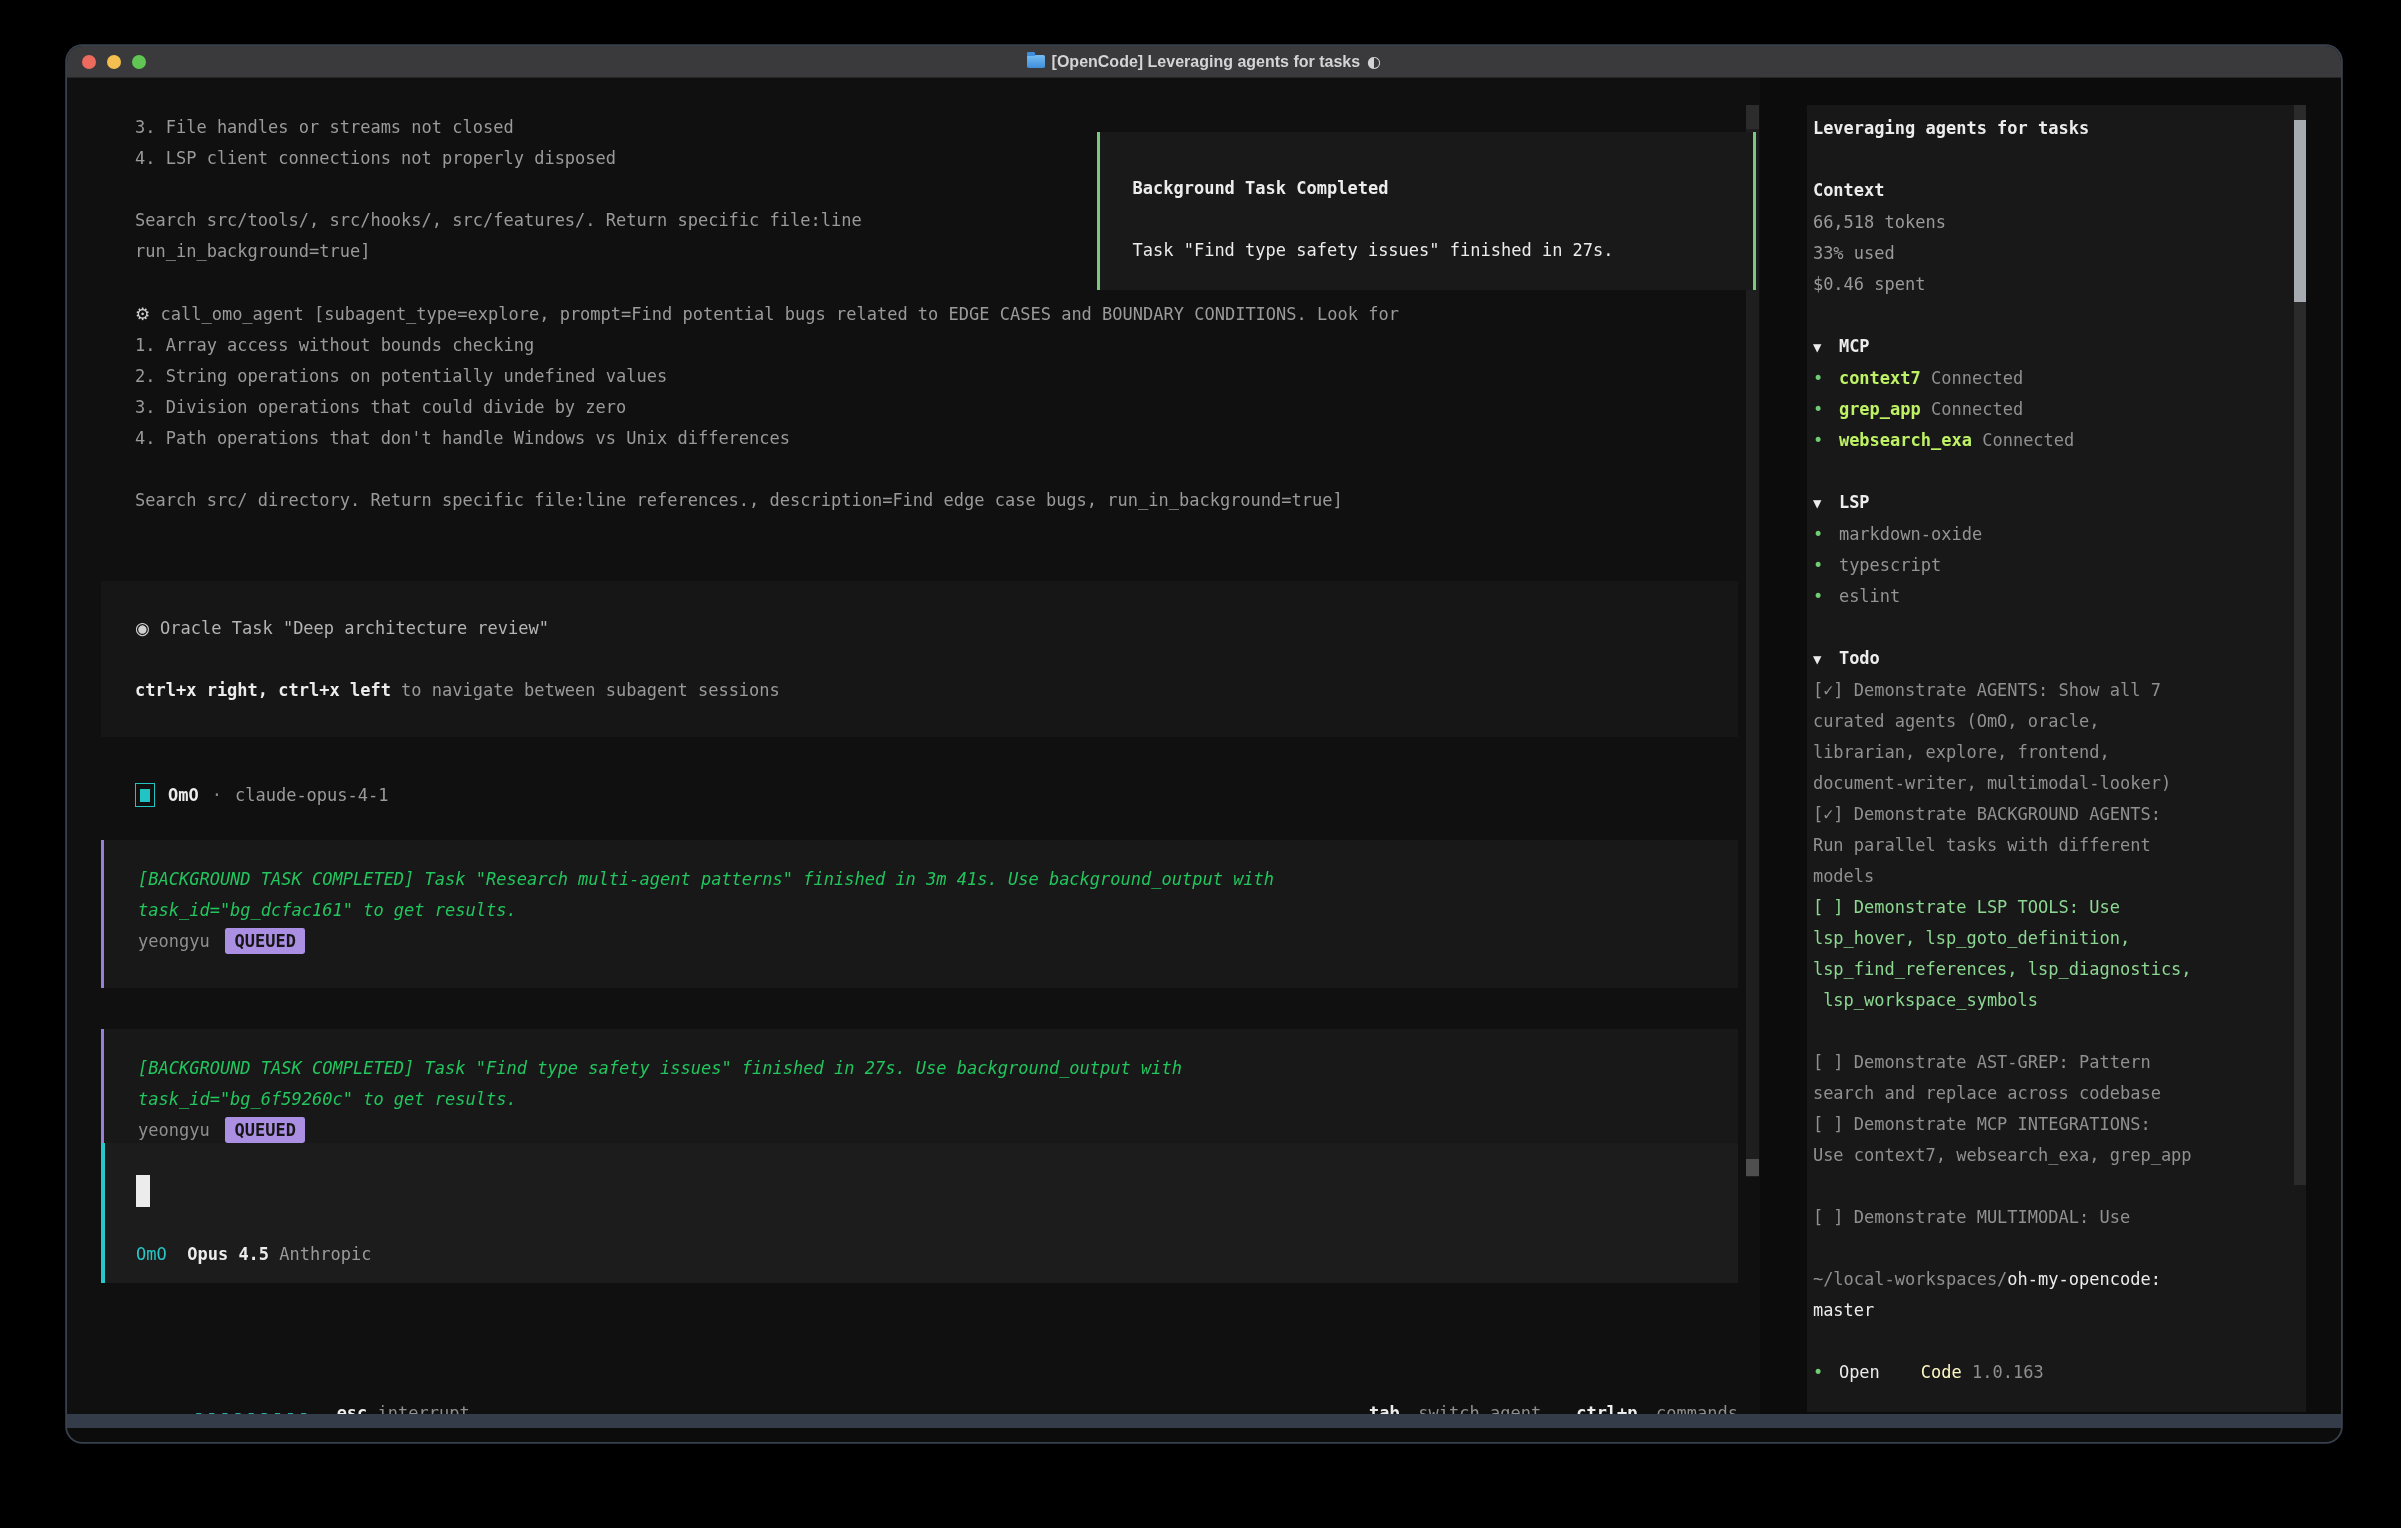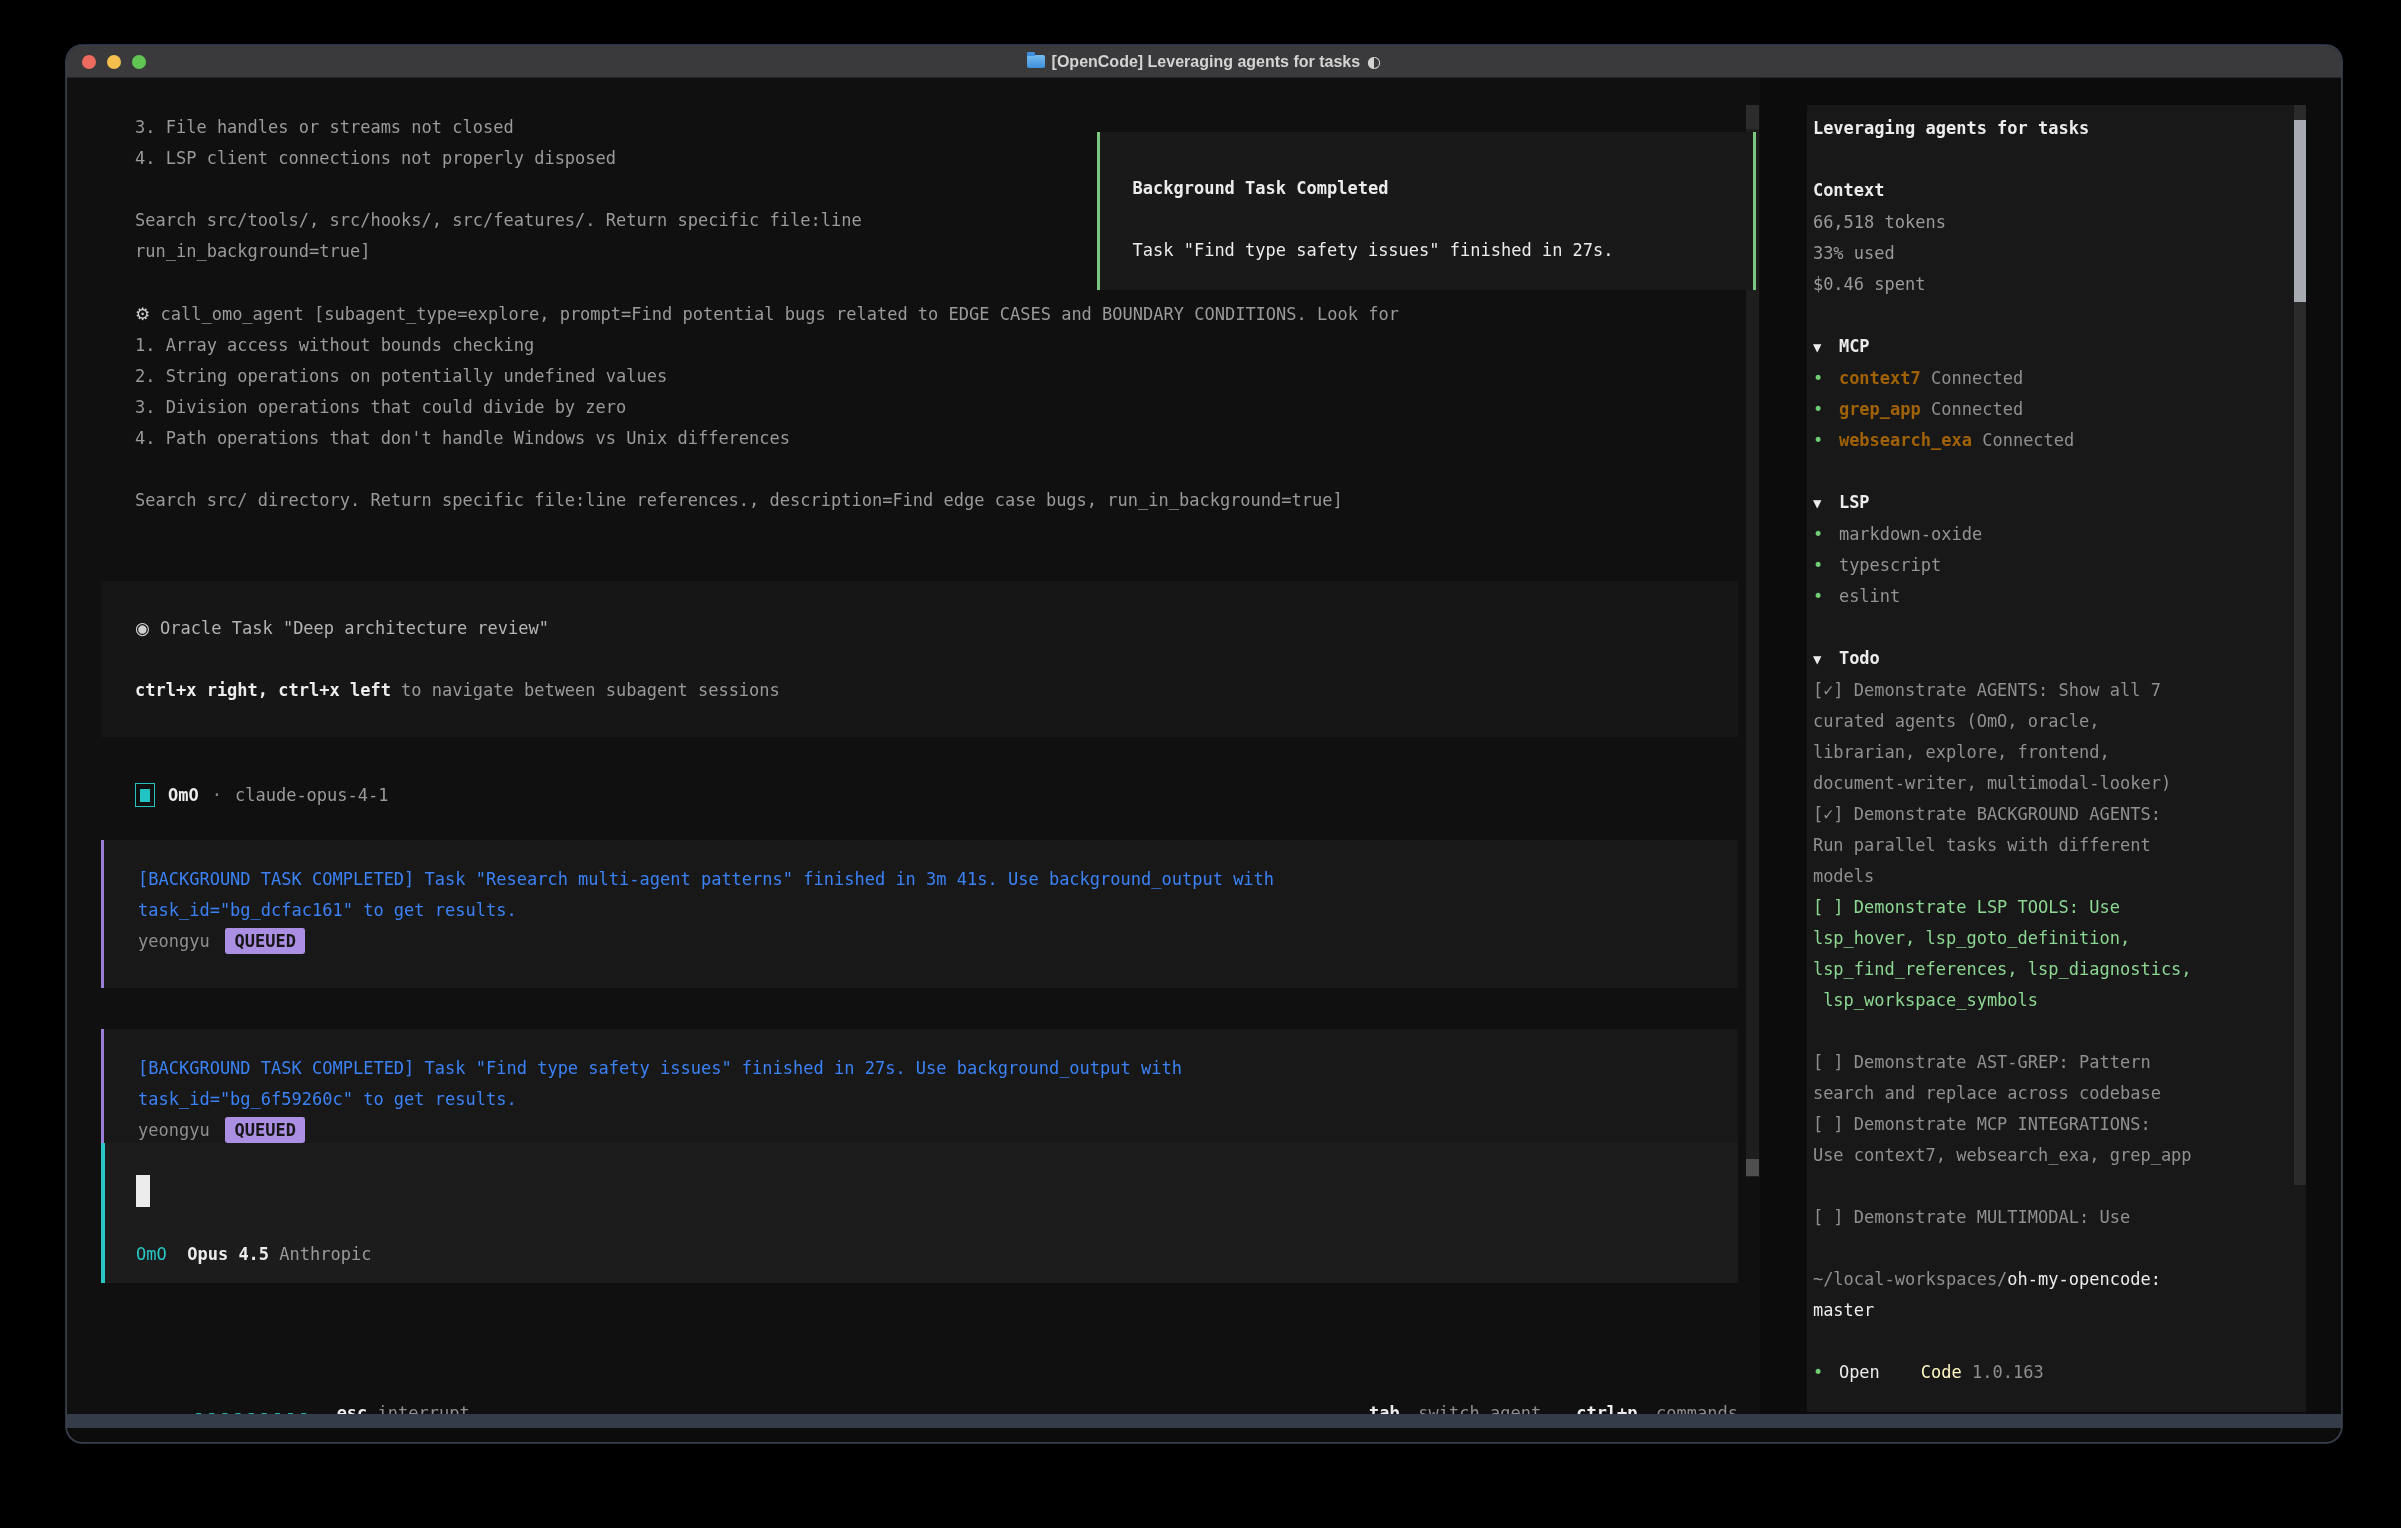--- a/index.html
+++ b/index.html
@@ -53,21 +53,21 @@
   .fisheye { font-family:"DejaVu Sans", sans-serif; color:#cfcfcf; }
   
   .agent-header { position:absolute; left:68px; top:701px; height:32px; display:flex; align-items:center; gap:13px; }
   .omo-icon { width:20px; height:23.6px; border:1.8px solid #22c3c3; display:flex; align-items:center; justify-content:center; background:#101010; }
   .omo-icon .fill { width:9.5px; height:13px; background:#22c3c3; }
   .dot-sep { color:#8a8a8a; }
   
   .task-block { position:absolute; left:34px; width:1637px; height:148px; background:#181818;
     border-left:3px solid #9a7fd8; padding:23.6px 34px; }
   .task-block.b1 { top:762px; } .task-block.b2 { top:951px; }
-  .task-block .line { color:#3b82f6; }
+  .task-block .line { color:#22c55e;font-style:italic; }
   .author-row { line-height:31px; display:flex; align-items:center; color:#8f8f8f; }
   .badge { display:inline-block; margin-left:15.4px; background:#ab8fe3; color:#161616; font-weight:bold;
     line-height:26px; padding:0 9.5px; border-radius:2.4px; }
   
   .input-panel { position:absolute; left:34px; top:1065px; width:1637px; height:140px; background:#1c1c1c;
     border-left:4.7px solid #29c7c7; }
   .cursor { position:absolute; left:31px; top:32px; width:13.6px; height:32px; background:#ececec; }
   .model-row { position:absolute; left:31px; top:96px; line-height:31px; white-space:pre; }
   .teal { color:#29c7c7; }
   
@@ -82,21 +82,21 @@
   .main-scroll .thumb-top { position:absolute; top:0; left:0; width:100%; height:23.6px; background:#2c2c2c; }
   .main-scroll .thumb-bot { position:absolute; bottom:1.2px; left:0; width:100%; height:16.5px; background:#4e4e4e; }
   
   .side-content { position:absolute; left:5.9px; top:8.3px; width:473px; }
   .sb-line, .sb-row { line-height:31px; white-space:pre; }
   .sb-title { color:#ececec; font-weight:bold; margin-bottom:31px; }
   .sb-heading { color:#ececec; font-weight:bold; }
   .sb-heading .tri { font-size:14px; display:inline-block; width:26px; }
   .sb-gap { height:31px; }
   .bullet { color:#6fce74; display:inline-block; width:26px; }
-  .mcp-name { color:#a16207; font-weight:bold;text-align:right; }
+  .mcp-name { color:#bef264; font-weight:bold;text-align:right; }
   .mcp-status { color:#8f8f8f; }
   .lsp-name { color:#949494; }
   .todo-item.done, .todo-item.pending { color:#909090; }
   .todo-item.active { color:#8cd792; }
   .todo-item.gap-after { margin-bottom:31px; }
   .ws-prefix { color:#8f8f8f;margin-top:44px; } .ws-repo { color:#ececec; }
   .ver-reg { color:#ececec; } .ver-bold { color:#fef9c3; font-weight:normal;margin-left:41px; } .ver-num { color:#8f8f8f; }
   .side-scroll { position:absolute; left:487px; top:0; width:11.8px; height:1080px; background:#2b2b2b; }
   .side-scroll .thumb { position:absolute; top:15.4px; left:0; width:100%; height:182px; background:#a6abb2; }
 </style>

